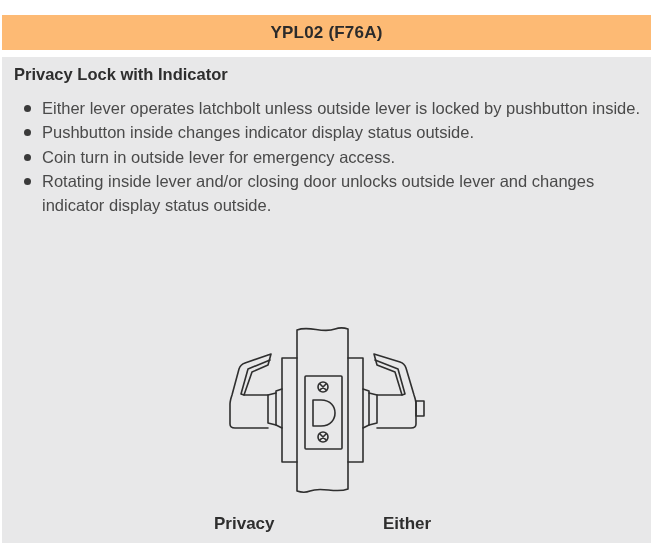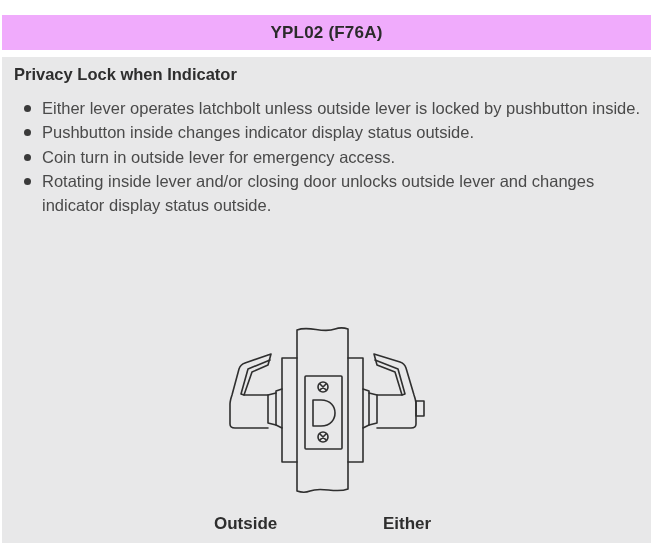--- a/index.html
+++ b/index.html
@@ -13,21 +13,21 @@
       position: relative;
       overflow: hidden;
       font-family: "Liberation Sans", "DejaVu Sans", sans-serif;
     }
     .header {
       position: absolute;
       left: 2px;
       top: 15px;
       width: 649px;
       height: 35px;
-      background: #f0abfc;
+      background: #fdba74;
       display: flex;
       align-items: center;
       justify-content: center;
     }
     .header-title {
       font-size: 17px;
       font-weight: bold;
       color: #2b2b2b;
       letter-spacing: 0.2px;
     }
@@ -90,21 +90,21 @@
     .label-inside { left: 383px; }
   </style>
 </head>
 <body>
 
 <div class="header">
   <span class="header-title">YPL02 (F76A)</span>
 </div>
 
 <div class="panel">
-  <div class="section-title">Privacy Lock when Indicator</div>
+  <div class="section-title">Privacy Lock with Indicator</div>
   <ul class="features">
     <li class="feature">
       <span class="bullet"></span>
       <span>Either lever operates latchbolt unless outside lever is locked by pushbutton inside.</span>
     </li>
     <li class="feature">
       <span class="bullet"></span>
       <span>Pushbutton inside changes indicator display status outside.</span>
     </li>
     <li class="feature">
@@ -147,14 +147,14 @@
 
   <g>
     <path d="M363,389 L369,391 L369,425 L363,428"></path>
     <path d="M369,393 L377,395 L377,423 L369,425"></path>
     <path d="M377,395 L402,395 L395,372 L377,365 L374,354 L400,362 C403,363 405,365 406,368 L414,395 C415,398 416,401 416,404 L416,424 C416,427 414,428 411,428 L377,428"></path>
     <path d="M402,395 L405,394 L398,369 L375,360"></path>
     <rect x="416" y="401" width="8" height="15"></rect>
   </g>
 </svg>
 
-<div class="label label-outside">Outside</div>
+<div class="label label-outside">Privacy</div>
 <div class="label label-inside">Either</div>
 
 </body></html>

